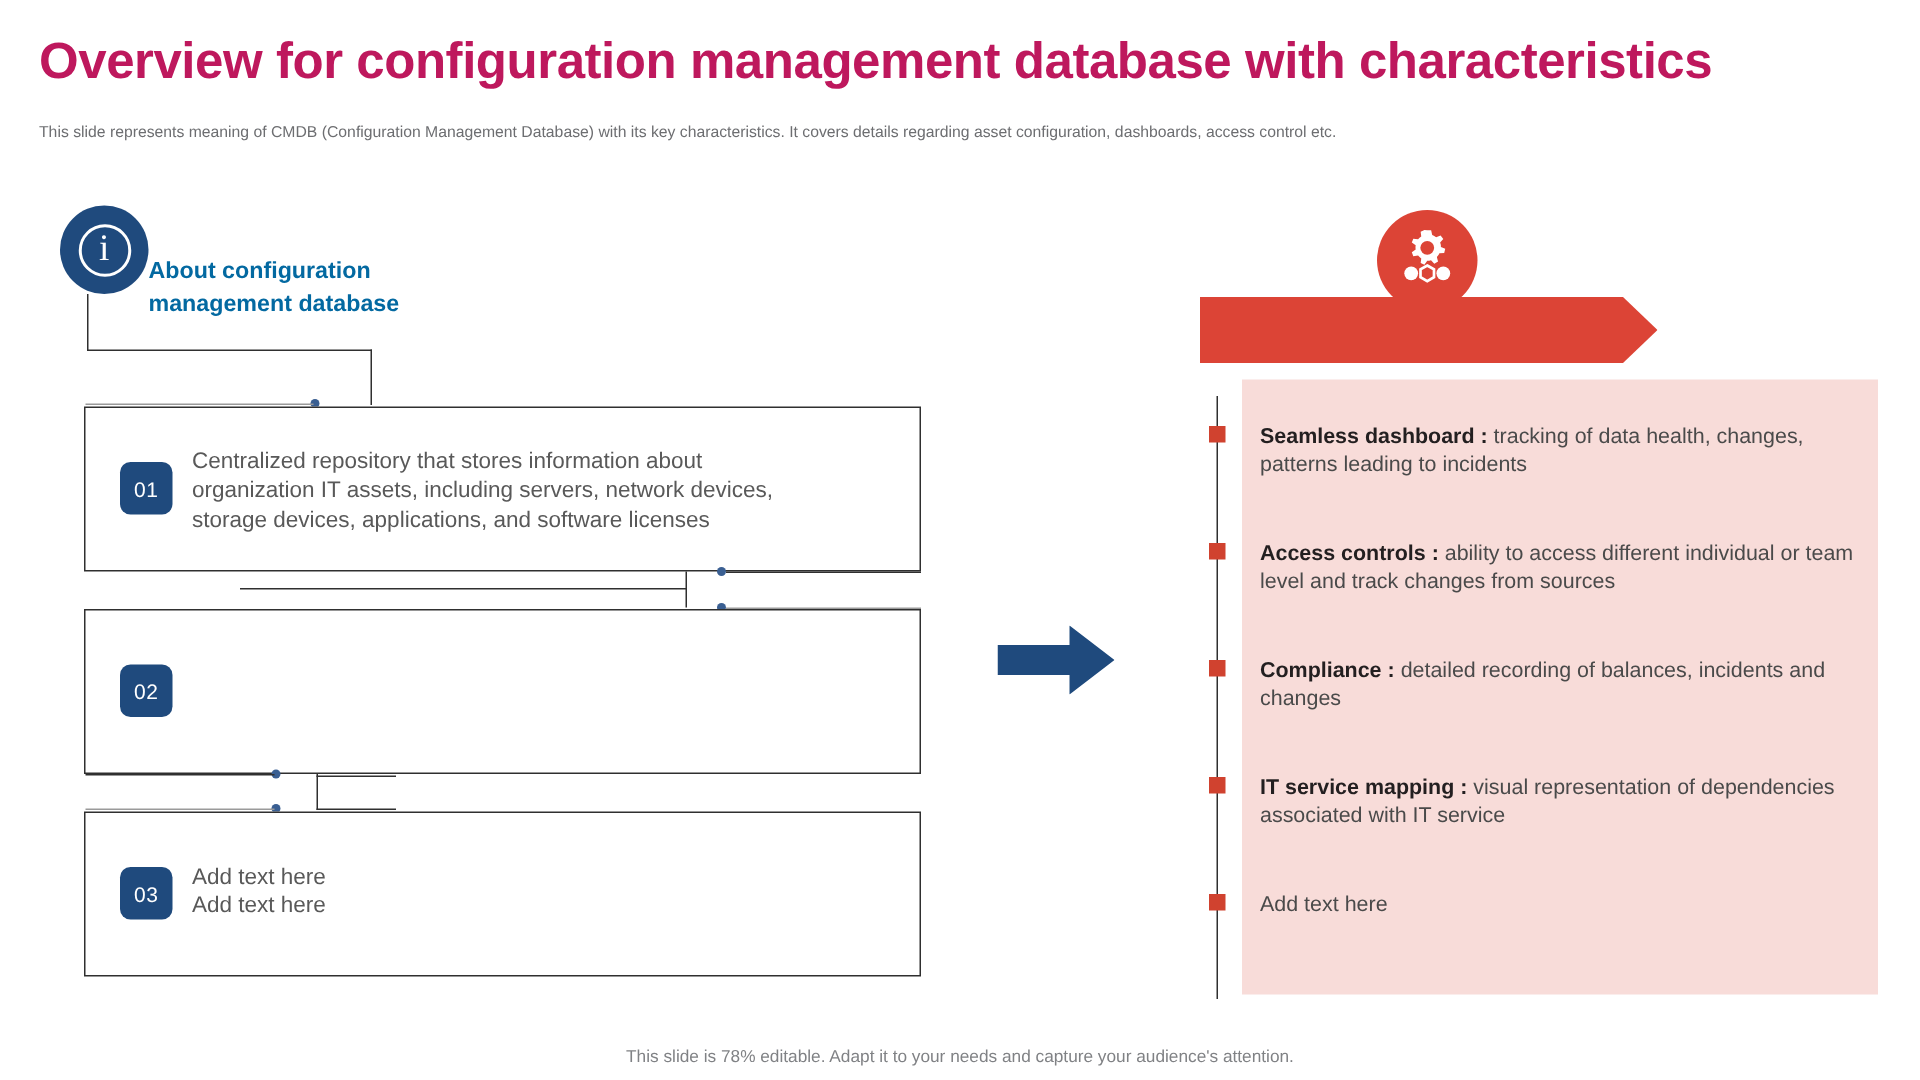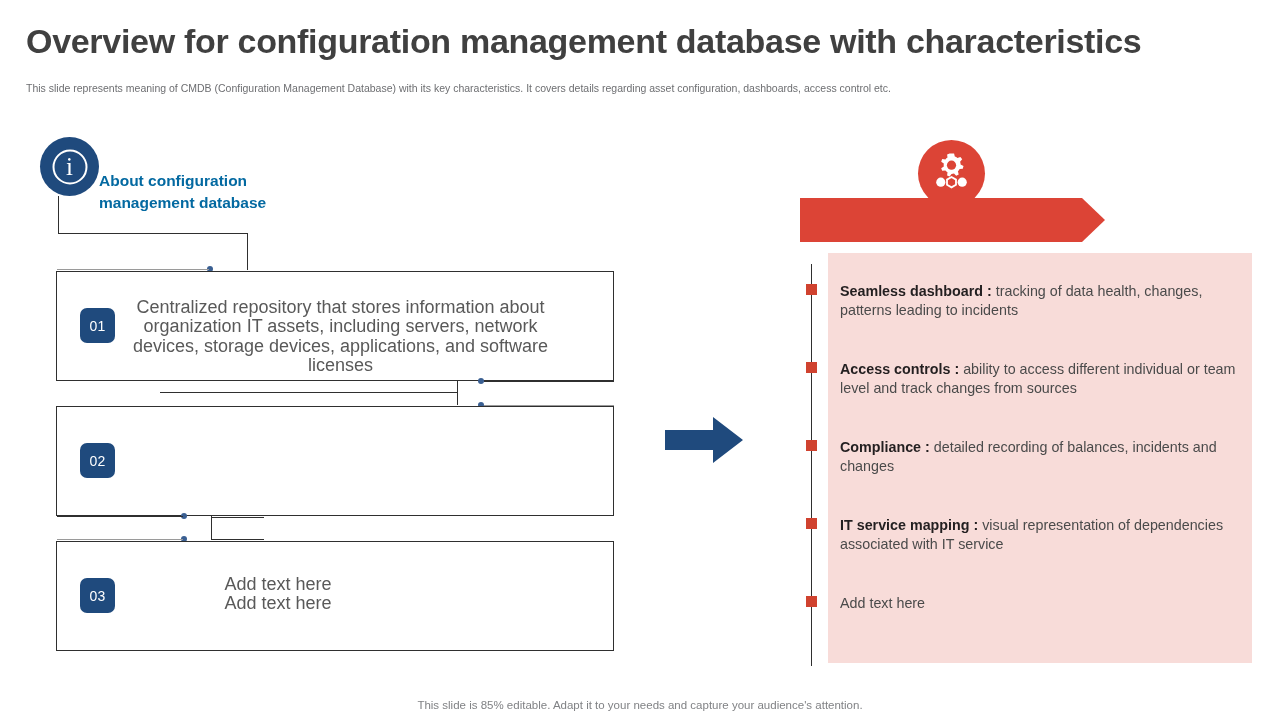--- a/index.html
+++ b/index.html
@@ -20,21 +20,21 @@
   }
 
   
   .title {
     position: absolute;
     left: 26px;
     top: 20px;
     width: 1200px;
     font-size: 34px;
     font-weight: bold;
-    color: #404040;
+    color: #be185d;
     letter-spacing: -0.3px;
     line-height: 42px;
     white-space: nowrap;
   }
   .subtitle {
     position: absolute;
     left: 26px;
     top: 81px;
     width: 1100px;
     font-size: 10.5px;
@@ -120,24 +120,23 @@
     background: #1f4a7d;
     color: #ffffff;
     font-size: 14px;
     display: flex;
     align-items: center;
     justify-content: center;
     letter-spacing: 0.3px;
   }
   .box-text {
     position: absolute;
-    font-size: 18px;
+    font-size: 15px;
     color: #595959;
     line-height: 19.4px;
-    text-align: center;
   }
 
   
   .mid-arrow {
     position: absolute;
     left: 665px;
     top: 417px;
     width: 78px;
     height: 46px;
   }
@@ -316,15 +315,15 @@
   <div class="bullet" style="top:518px;"></div>
   <div class="feat" style="top:516px;">
     <b>IT service mapping :</b><span> visual representation of dependencies associated with IT service</span>
   </div>
 
   <div class="bullet" style="top:596px;"></div>
   <div class="feat" style="top:594px;">
     <b></b><span>Add text here</span>
   </div>
 
-  <div class="footer">This slide is 85% editable. Adapt it to your needs and capture your audience's attention.</div>
+  <div class="footer">This slide is 78% editable. Adapt it to your needs and capture your audience's attention.</div>
 
 </div>
 
 </body></html>

